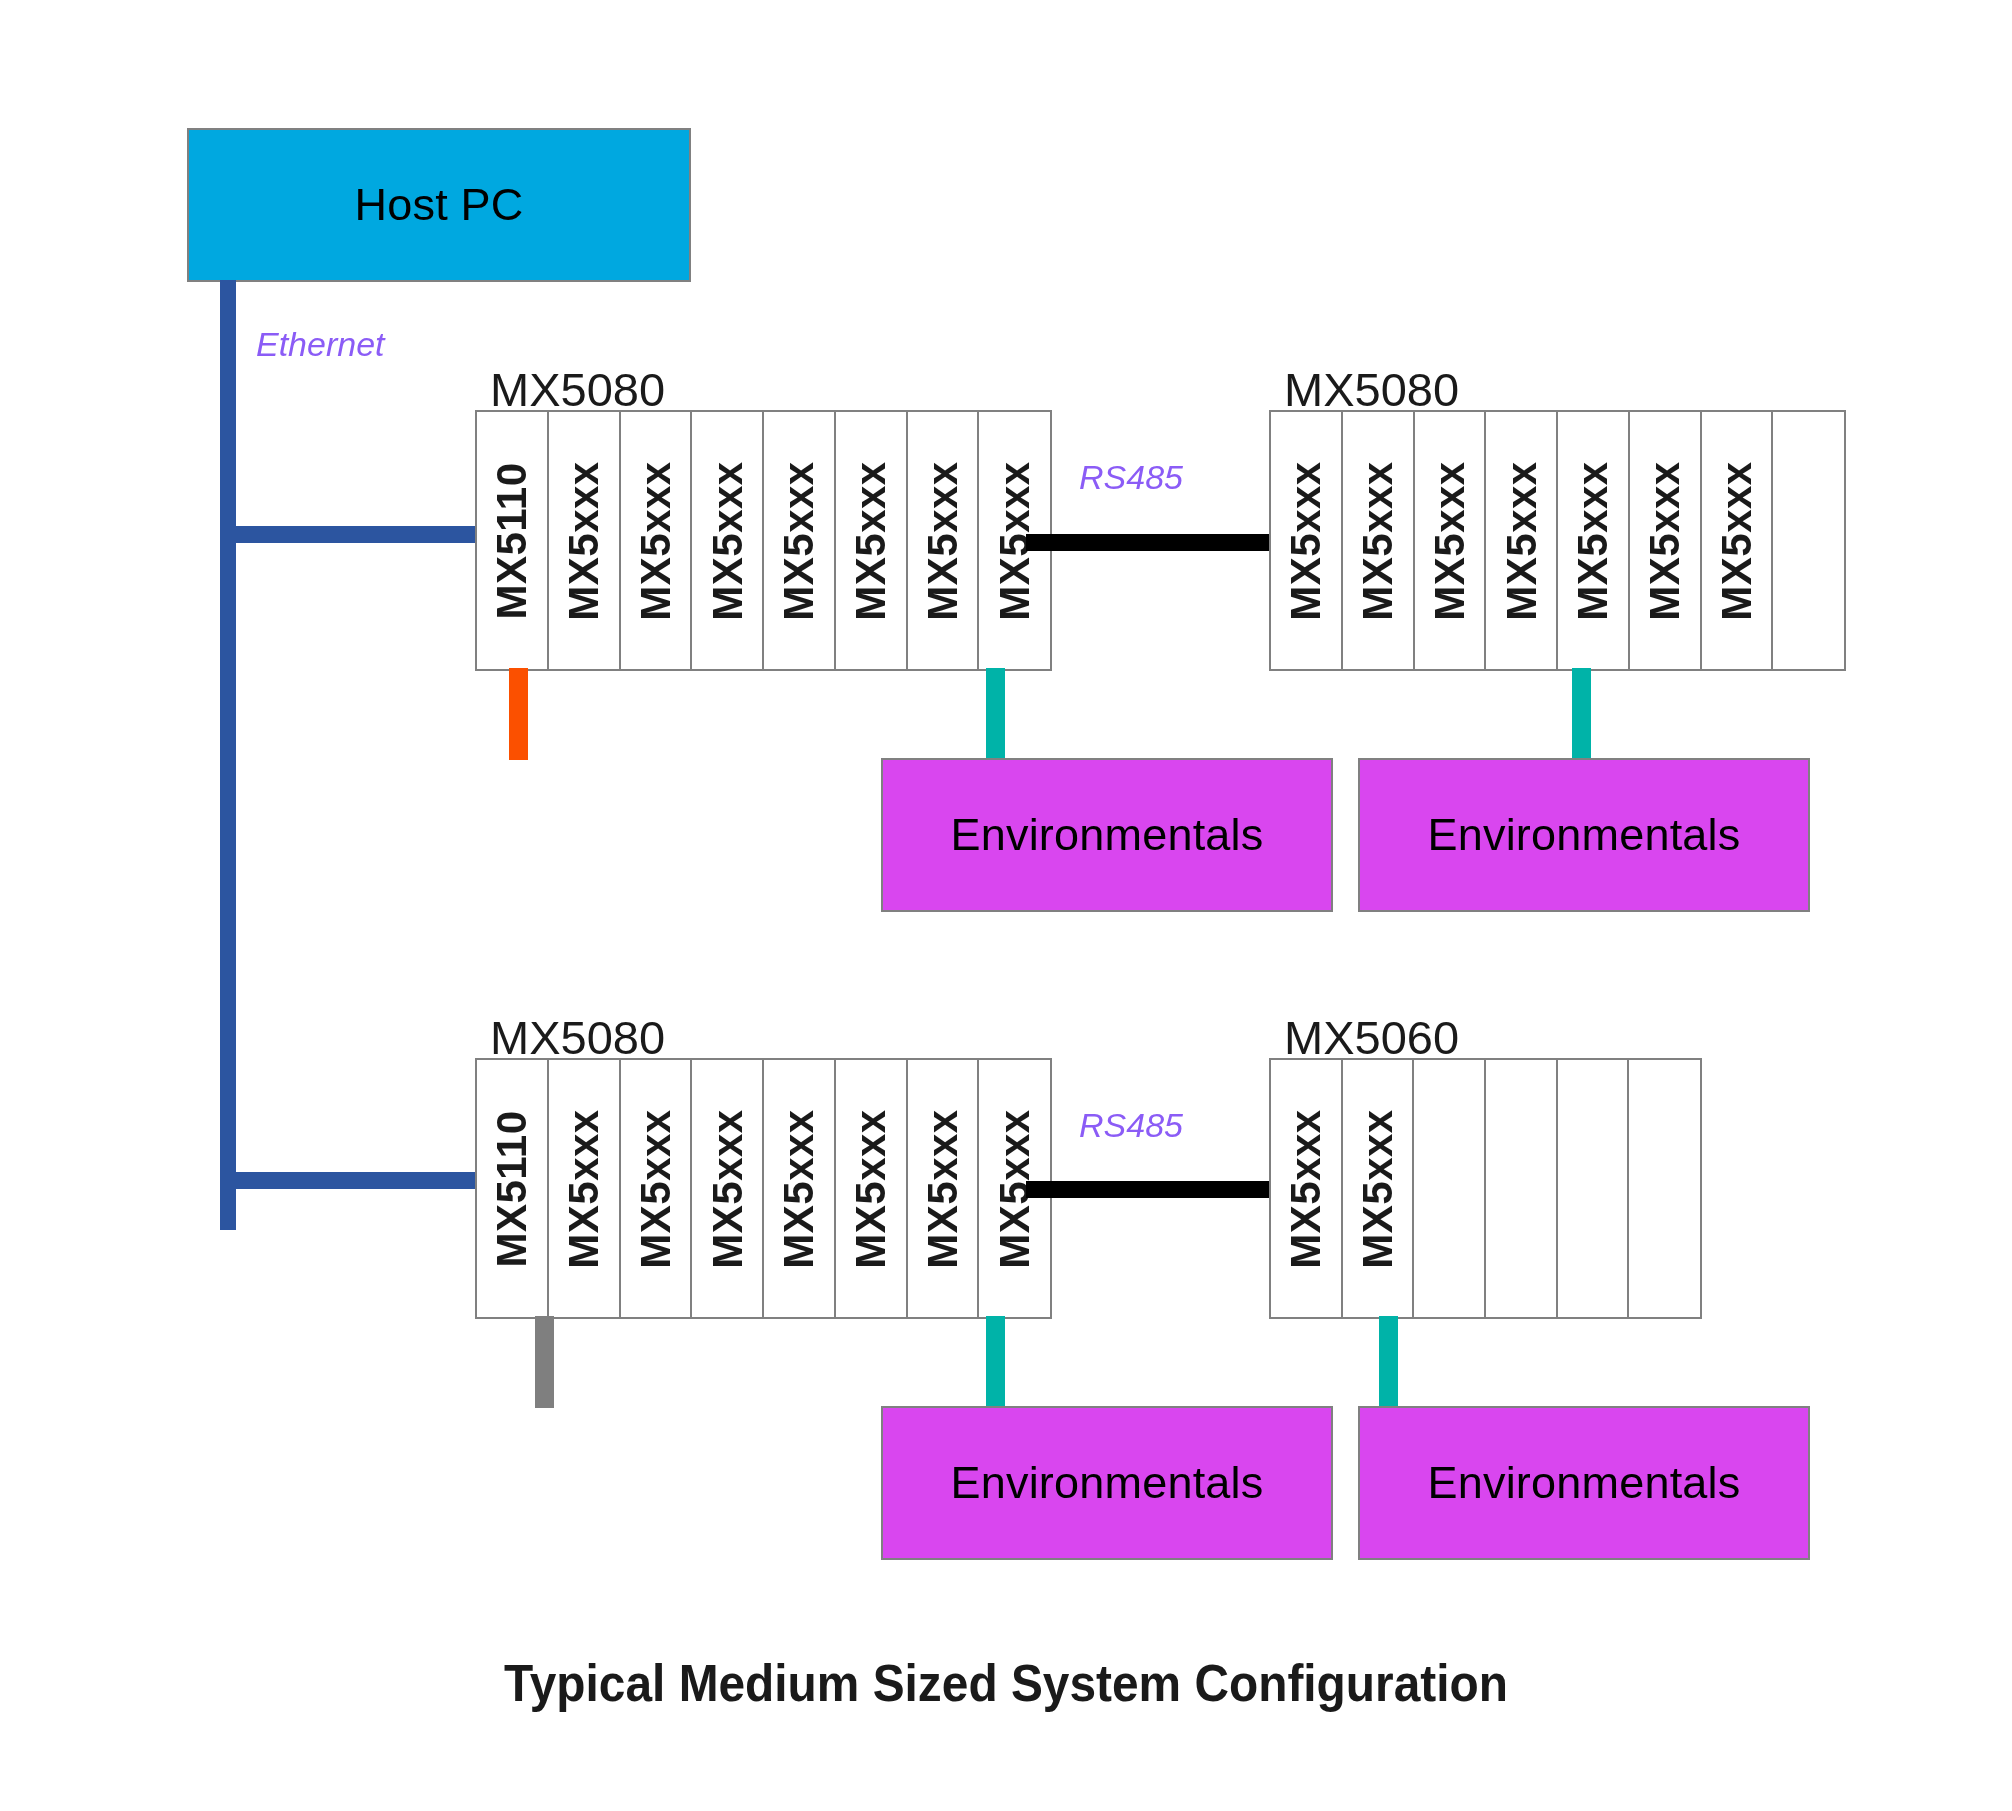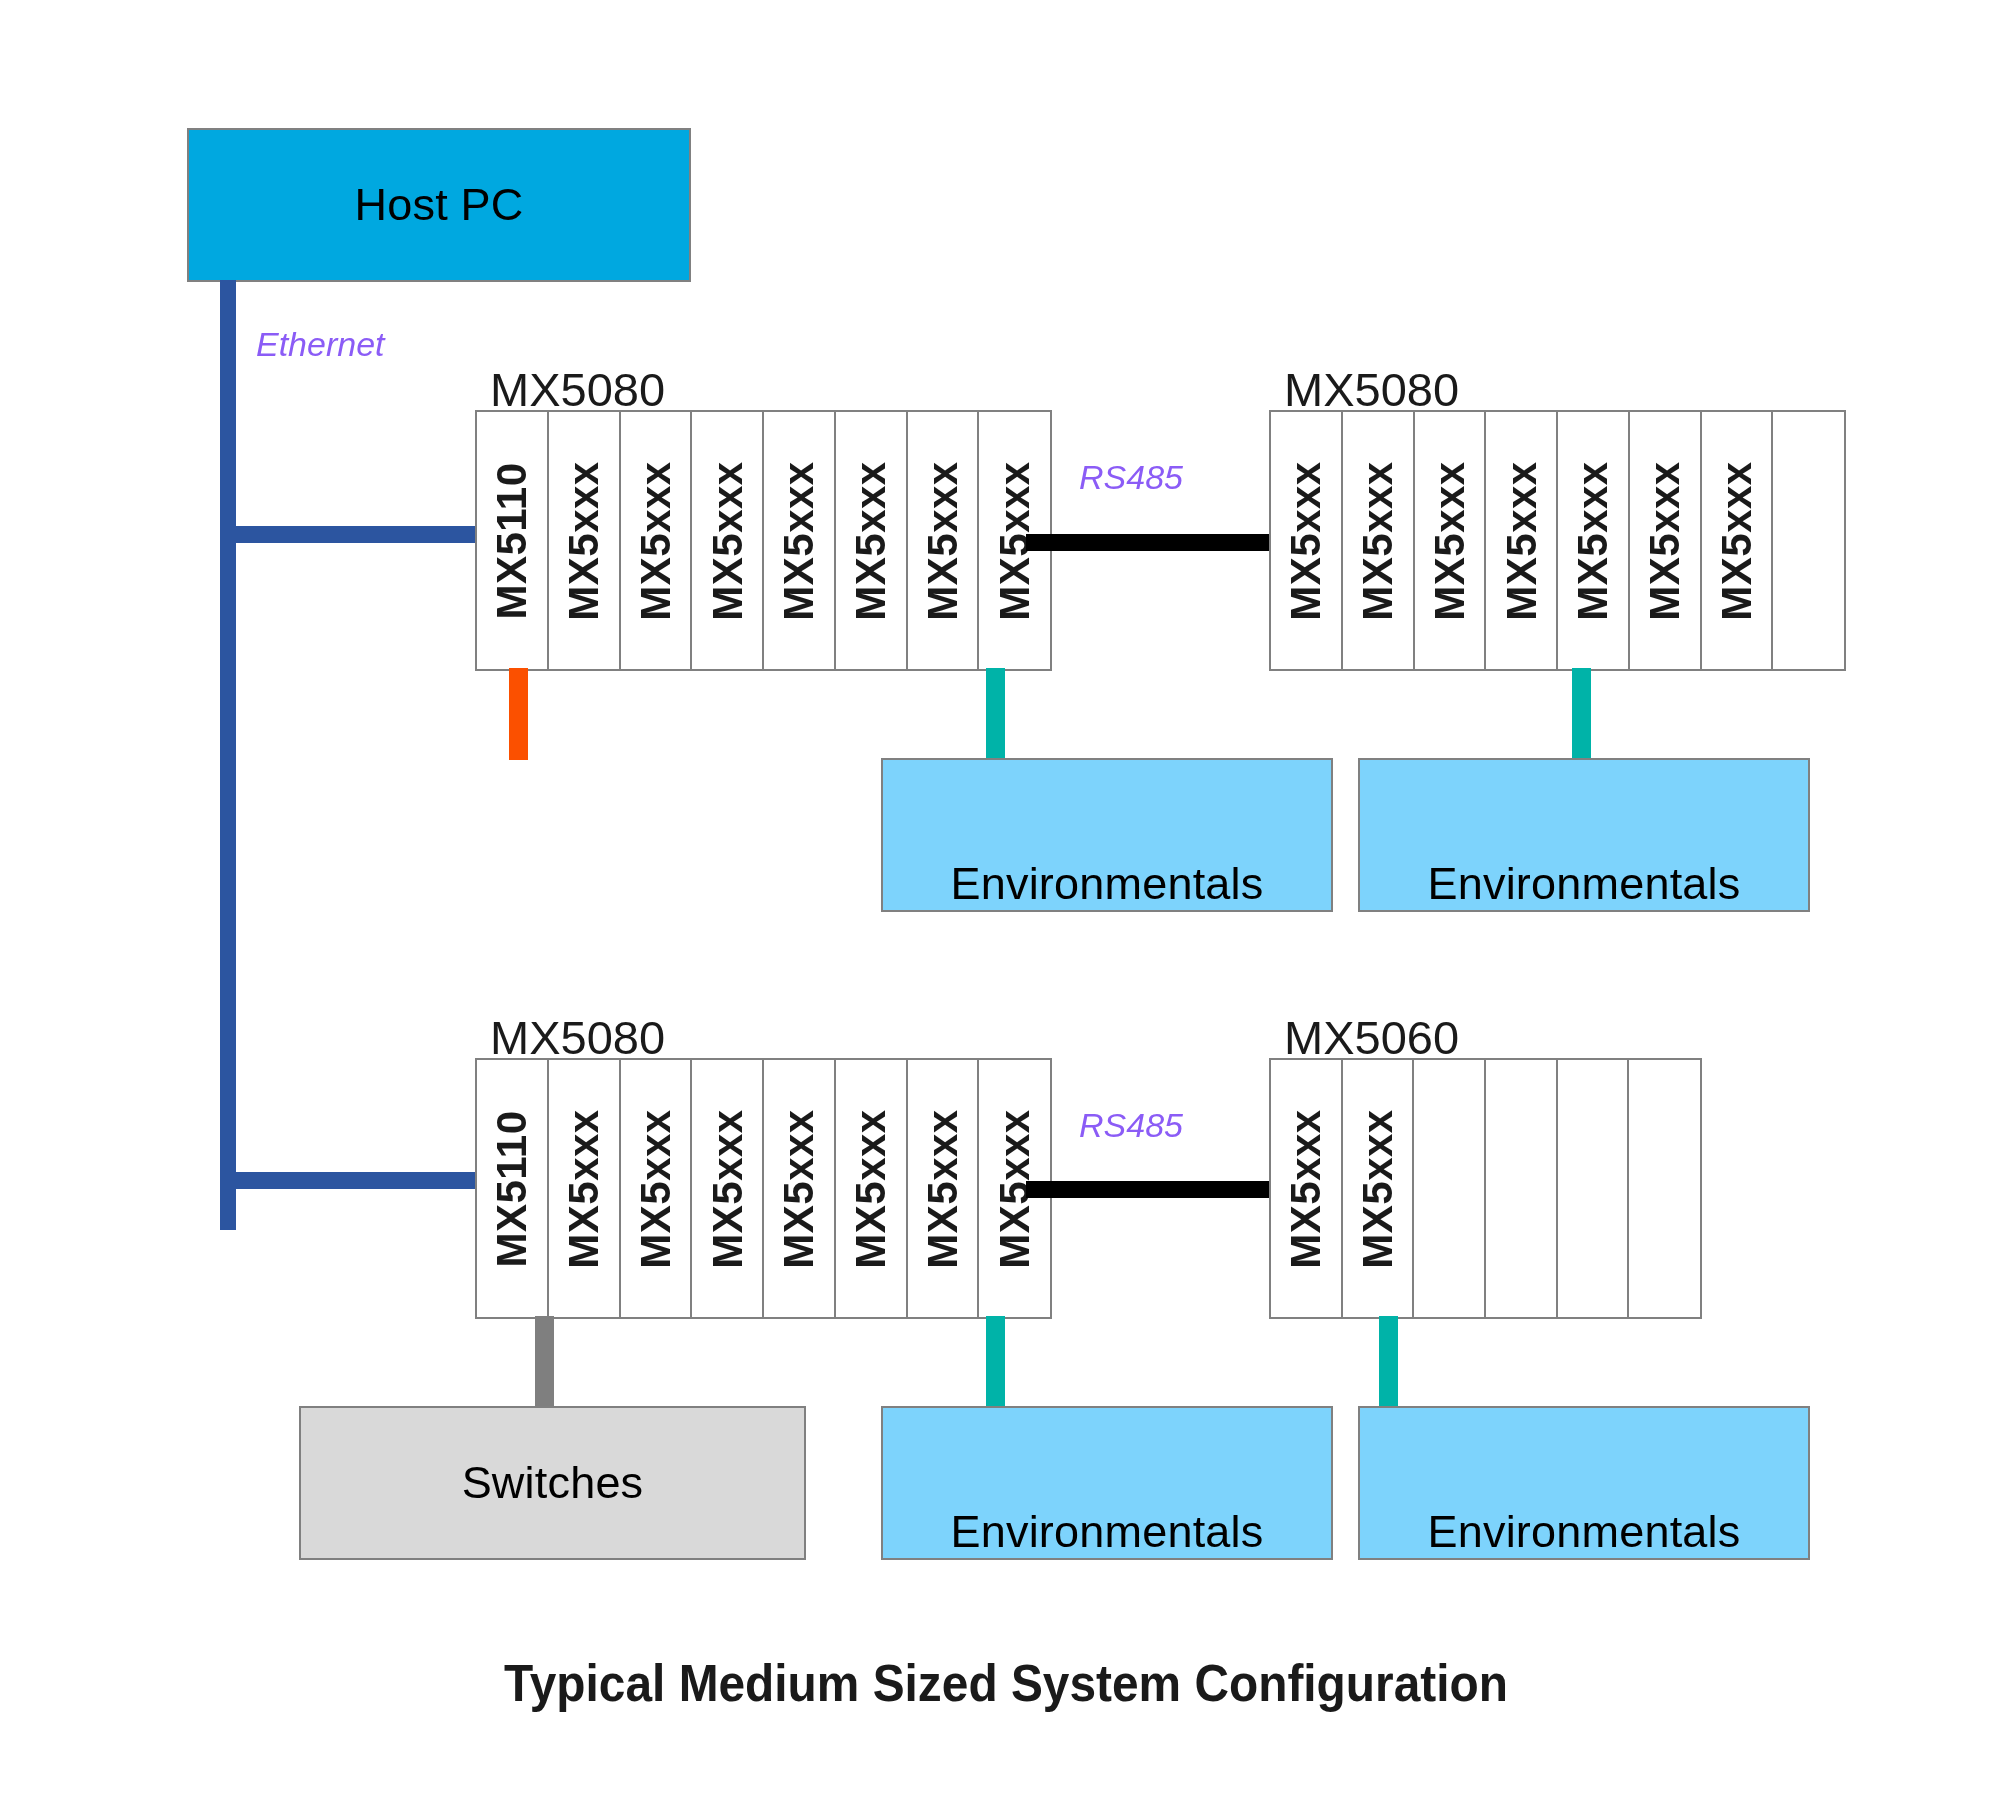--- a/index.html
+++ b/index.html
@@ -6,21 +6,21 @@
   body{width:2012px;height:1811px;position:relative;overflow:hidden;
        font-family:"Liberation Sans","DejaVu Sans",sans-serif;}
   .canvas{position:absolute;left:0;top:0;width:2012px;height:1811px;}
 
   
   .box{position:absolute;box-sizing:border-box;border:2.9px solid #808080;
        display:flex;align-items:center;justify-content:center;
        font-size:45px;color:#000;letter-spacing:0.2px;}
   .box.hostpc{background:#00A8E0;color:#000;}
   .box.alarm{background:#FB5000;color:#ffffff;}
-  .box.env{background:#7dd3fc;color:#000;align-items:flex-end;}
+  .box.env{background:#d946ef;color:#000;}
   .box.switches{background:#D9D9D9;color:#000;}
 
   
   .chassis{position:absolute;display:flex;box-sizing:border-box;}
   .slot{box-sizing:border-box;border:2.9px solid #808080;background:#ffffff;
         position:relative;overflow:hidden;}
   .slot + .slot{margin-left:-2.9px;}
   .slot .vtext{position:absolute;left:50%;top:50%;
         transform:translate(-50%,-50%) rotate(-90deg);
         white-space:nowrap;font-size:42px;font-weight:700;color:#1a1a1a;
@@ -172,23 +172,20 @@
       <div class="slot" style="width: 75px; height: 100%;"></div>
       <div class="slot" style="width: 75px; height: 100%;"></div>
       <div class="slot" style="width: 75px; height: 100%;"></div>
       <div class="slot" style="width: 75px; height: 100%;"></div>
     </div>
 
   <div class="line conn-gray" style="left:535px;top:1316px;width:19.3px;height:92px;"></div>
   <div class="line conn-teal" style="left:986px;top:1316px;width:19.3px;height:92px;"></div>
   <div class="line conn-teal" style="left:1379px;top:1316px;width:19.3px;height:92px;"></div>
 
-  <div class="box switches" style="left:299px;top:1406px;width:507px;height:154px;">
-    <span>Switches</span>
-  </div>
 
   <div class="box env" style="left:881px;top:1406px;width:452px;height:154px;">
     <span>Environmentals</span>
   </div>
   <div class="box env" style="left:1358px;top:1406px;width:452px;height:154px;">
     <span>Environmentals</span>
   </div>
 
   <div class="title" style="top:1653px;">Typical Medium Sized System Configuration</div>
 

